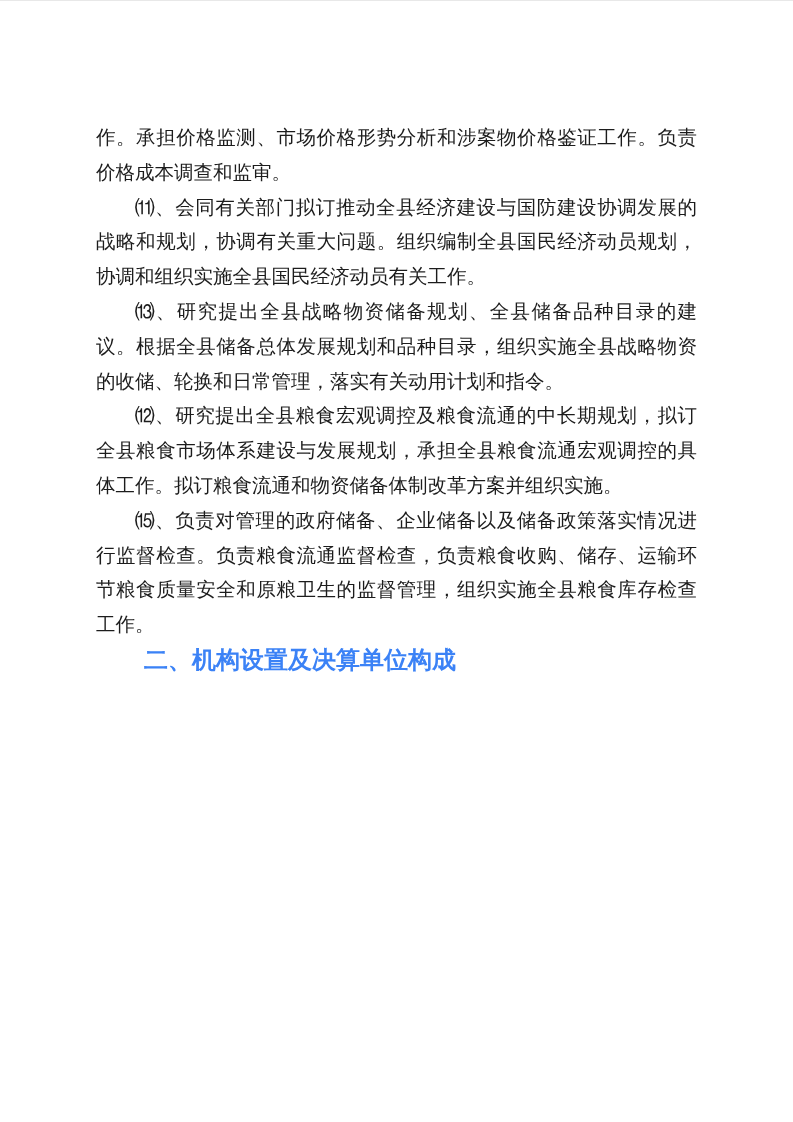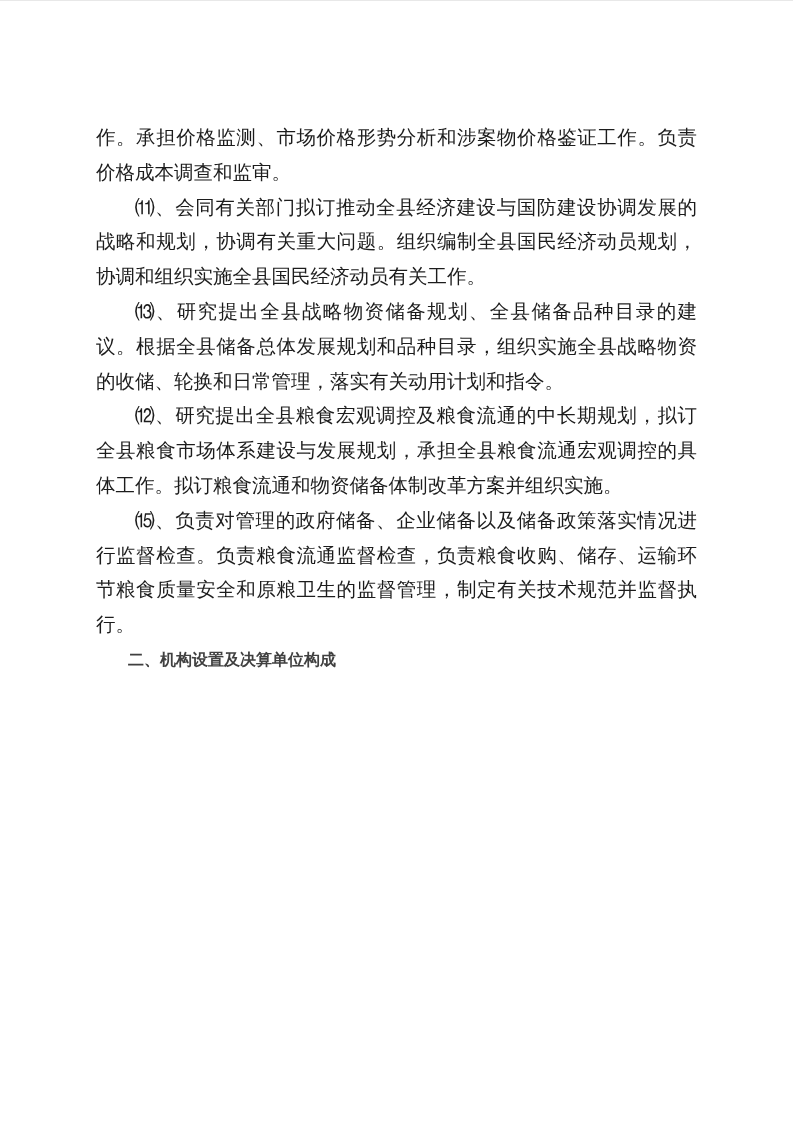--- a/index.html
+++ b/index.html
@@ -32,32 +32,32 @@
     text-align: justify;
     text-indent: 2em;
     word-break: break-all;
   }
   #content p.no-indent {
     text-indent: 0;
   }
   #content h2 {
     margin: 0;
     font-family: "Liberation Sans", "DejaVu Sans", sans-serif;
-    font-size: 16px;
+    font-size: 24px;
     font-weight: bold;
     line-height: 34.8px;
     text-indent: 2em;
-    color: #404040;
+    color: #3b82f6;
   }
 </style>
 </head>
 <body>
 
 <div id="page">
   <div id="content">
     <p class="no-indent">作。承担价格监测、市场价格形势分析和涉案物价格鉴证工作。负责价格成本调查和监审。</p>
     <p>⑾、会同有关部门拟订推动全县经济建设与国防建设协调发展的战略和规划，协调有关重大问题。组织编制全县国民经济动员规划，协调和组织实施全县国民经济动员有关工作。</p>
     <p>⒀、研究提出全县战略物资储备规划、全县储备品种目录的建议。根据全县储备总体发展规划和品种目录，组织实施全县战略物资的收储、轮换和日常管理，落实有关动用计划和指令。</p>
     <p>⑿、研究提出全县粮食宏观调控及粮食流通的中长期规划，拟订全县粮食市场体系建设与发展规划，承担全县粮食流通宏观调控的具体工作。拟订粮食流通和物资储备体制改革方案并组织实施。</p>
-    <p>⒂、负责对管理的政府储备、企业储备以及储备政策落实情况进行监督检查。负责粮食流通监督检查，负责粮食收购、储存、运输环节粮食质量安全和原粮卫生的监督管理，制定有关技术规范并监督执行。</p>
+    <p>⒂、负责对管理的政府储备、企业储备以及储备政策落实情况进行监督检查。负责粮食流通监督检查，负责粮食收购、储存、运输环节粮食质量安全和原粮卫生的监督管理，组织实施全县粮食库存检查工作。</p>
     <h2>二、机构设置及决算单位构成</h2>
   </div>
 </div>
 
 </body></html>

